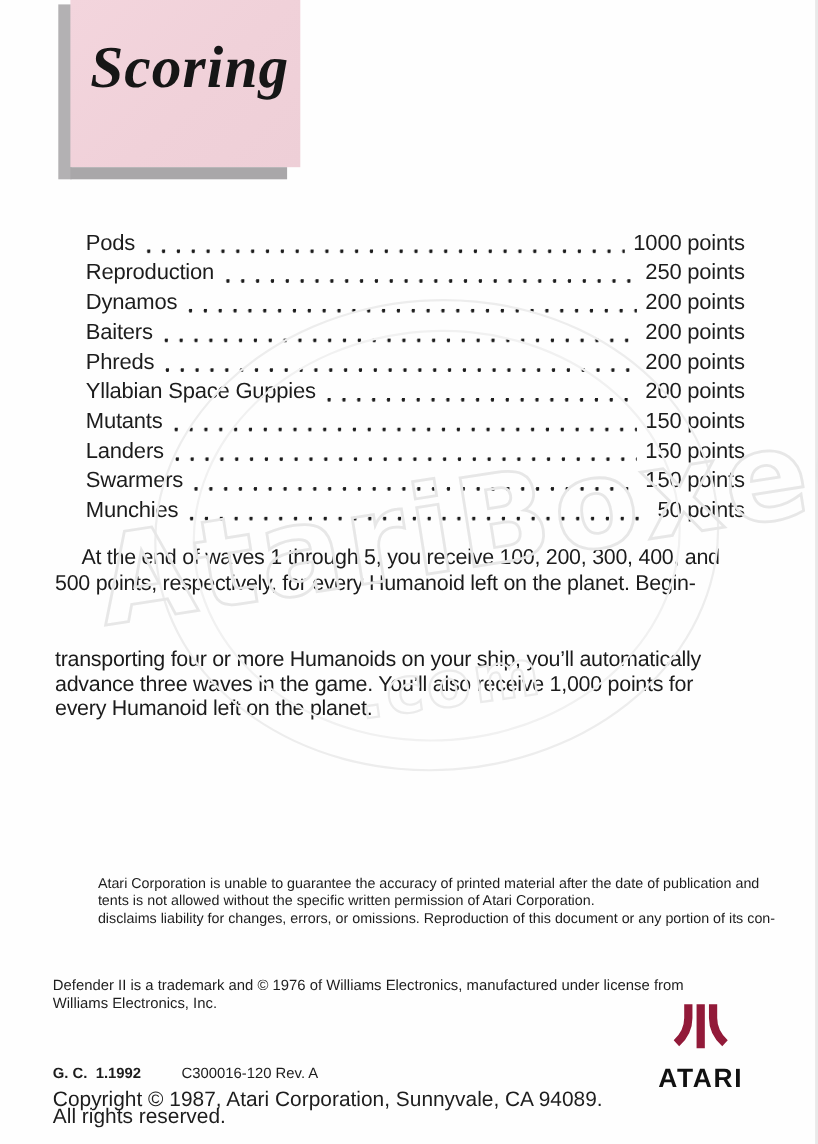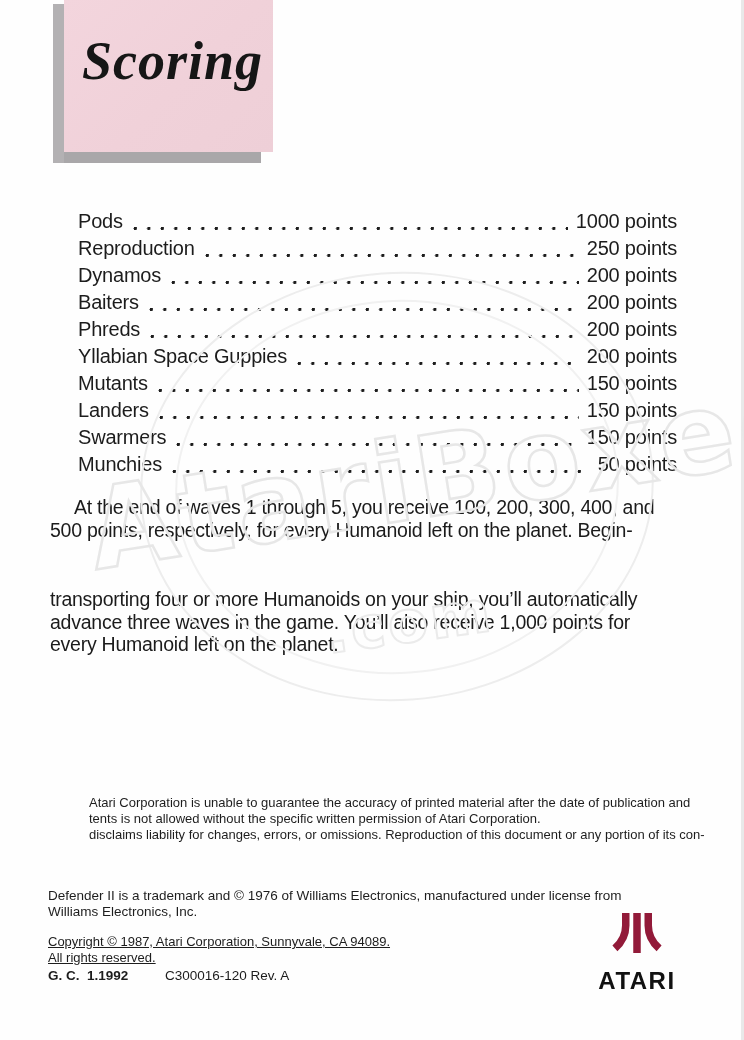--- a/index.html
+++ b/index.html
@@ -60,21 +60,21 @@
   #para-1 { top: 496px; }
   #para-2 { top: 588px; line-height: 22.5px; }
   
   .smallprint {
     position: absolute; left: 48px; width: 665px;
     font-size: 13px; line-height: 15.8px; letter-spacing: 0;
     color: #1d1d1d;
   }
   #disclaimer { top: 795px; margin-left: 41px; }
   #trademark  { top: 888px; font-size: 13.5px; line-height: 16px; }
-  #copyright  { top: 934px; font-size: 13px; line-height: 15.5px; text-decoration: underline; }
+  #copyright  { top: 992px; font-size: 19px; line-height: 15.5px; }
   .smallprint .line { white-space: nowrap; }
   
   .footer-codes {
     position: absolute; left: 48px; top: 968px; width: 400px;
     font-size: 13.5px;
   }
   .footer-codes .code-left  { position: absolute; left: 0; top: 0; font-weight: 700; white-space: pre; }
   .footer-codes .code-right { position: absolute; left: 117px; top: 0; white-space: pre; }
   
   .logo-block { position: absolute; left: 595px; top: 910px; width: 84px; text-align: center; }

